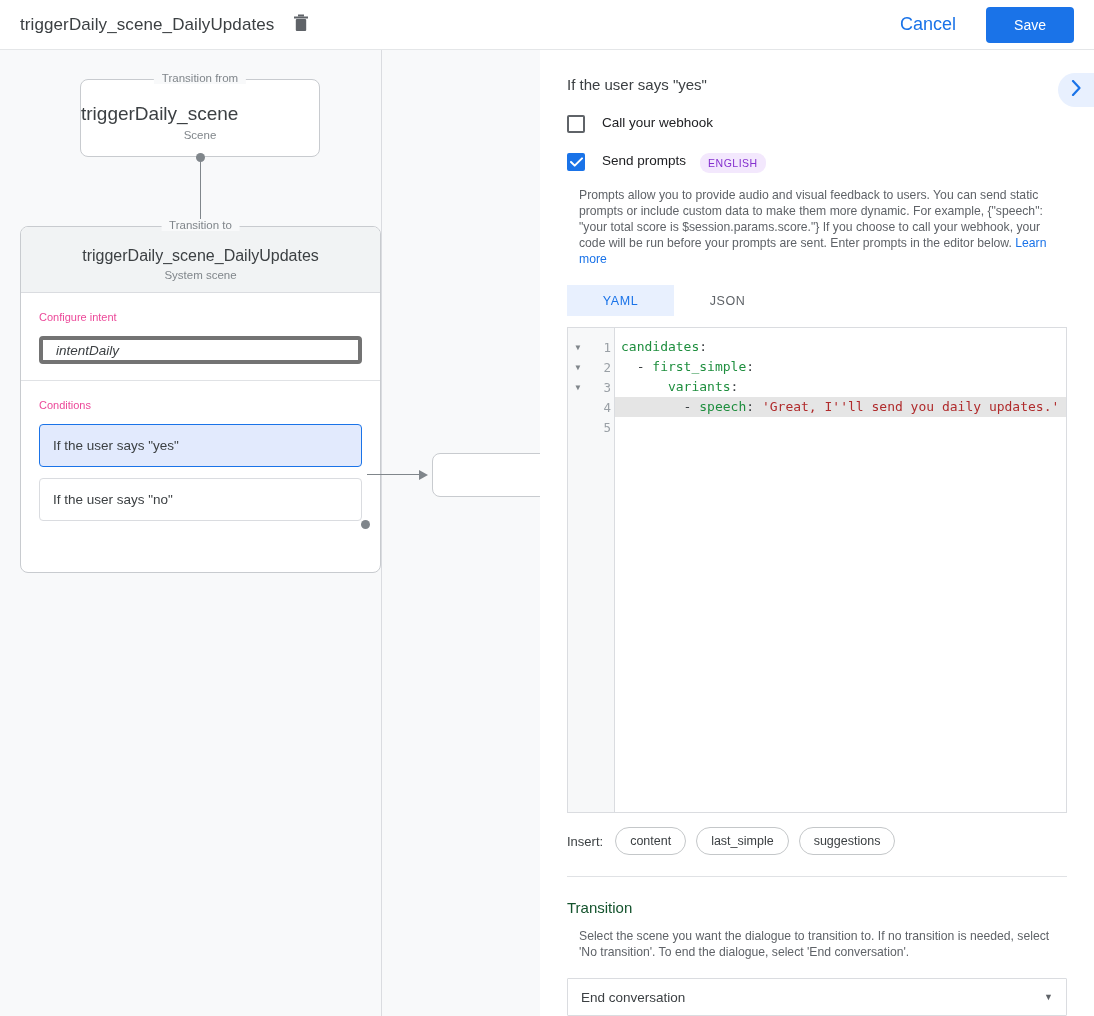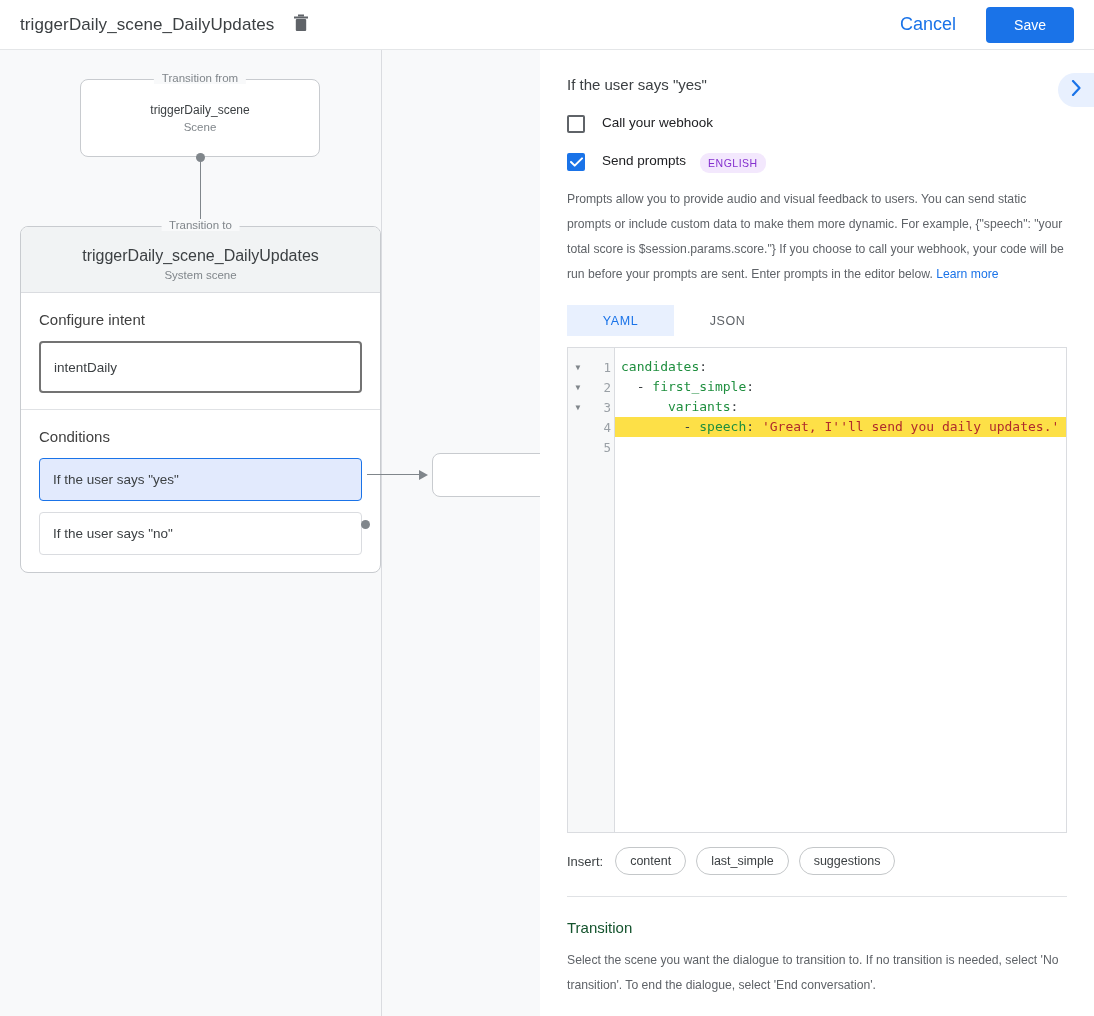--- a/index.html
+++ b/index.html
@@ -49,21 +49,21 @@
     position: absolute; border: 1px solid #c8cbcf; border-radius: 8px;
     background: #fff;
   }
   .fieldset > .legend {
     position: absolute; top: -8px; left: 50%; transform: translateX(-50%);
     background: #f8f9fa; padding: 0 8px; font-size: 11.5px; color: #80868b;
     white-space: nowrap;
   }
   #node-from { left: 80px; top: 29px; width: 240px; height: 78px; }
   #node-from .node-title {
-    text-align: center; font-size: 12px; color: #3c4043; margin-top: 23px;
+    text-align: left; font-size: 19px; color: #3c4043; margin-top: 23px;
   }
   #node-from .node-sub {
     text-align: center; font-size: 11.5px; color: #80868b; margin-top: 4px;
   }
   .conn-dot {
     position: absolute; width: 9px; height: 9px; border-radius: 50%;
     background: #80868b;
   }
   #dot-from { left: 196px; top: 103px; }
   .arrow-v {
@@ -83,26 +83,26 @@
     height: 66px; background: #f1f3f4; border-radius: 7px 7px 0 0;
     border-bottom: 1px solid #dadce0;
   }
   #node-to .node-title {
     text-align: center; font-size: 16px; color: #3c4043; padding-top: 20px;
   }
   #node-to .node-sub {
     text-align: center; font-size: 11.5px; color: #80868b; margin-top: 4px;
   }
   .sect { padding: 18px 18px 16px 18px; }
-  .sect-label { font-size: 15px; color: #404040; margin-bottom: 13px; }
+  .sect-label { font-size: 11px; color: #ec4899; margin-bottom: 13px; }
   .sect-divider { height: 1px; background: #e0e2e5; margin: 0; }
   .box-field {
-    border: 2px solid #737373; border-radius: 4px; background: #fff;
-    height: 52px; display: flex; align-items: center; padding: 0 13px;
-    font-size: 13.5px; color: #3c4043; cursor: pointer;
+    border: 4px solid #737373; border-radius: 4px; background: #fff;
+    height: 28px; display: flex; align-items: center; padding: 0 13px;
+    font-size: 13.5px; color: #3c4043; cursor: pointer; font-style: italic;
   }
   .cond-item {
     border: 1px solid #dadce0; border-radius: 4px; background: #fff;
     height: 43px; display: flex; align-items: center; padding: 0 13px;
     font-size: 13.5px; color: #3c4043; cursor: pointer; margin-bottom: 11px;
     position: relative;
   }
   .cond-item.selected {
     background: #e2eafd; border: 1px solid #1a73e8;
   }
@@ -146,22 +146,22 @@
     background: #1a73e8; border-color: #1a73e8;
     display: flex; align-items: center; justify-content: center;
   }
   .check-label { font-size: 13.5px; color: #202124; margin-left: 17px; font-weight: 500; }
   .badge {
     margin-left: 14px; background: #f3e8fd; color: #8430ce;
     font-size: 10.5px; letter-spacing: .5px; padding: 4px 8px; border-radius: 9px;
     font-weight: 500;
   }
   .desc {
-    font-size: 12.2px; line-height: 25px; color: #5f6368;
-    margin-top: -6px; margin-bottom: 18px;
+    font-size: 12.2px; line-height: 16px; color: #5f6368;
+    margin-top: -6px; margin-bottom: 18px; margin-left: 12px;
   }
   .desc a { color: #1a73e8; text-decoration: none; }
 
   .tabs { display: flex; margin-bottom: 11px; align-items: flex-end; }
   .tab {
     width: 107px; height: 31px; display: flex; align-items: center;
     justify-content: center; font-size: 12.5px; color: #5f6368;
     cursor: pointer; letter-spacing: .6px;
   }
   .tab.active { background: #e8f0fe; color: #1a73e8; font-weight: 500; }
@@ -180,40 +180,40 @@
     width: 20px; text-align: center; font-size: 8px; color: #80868b;
   }
   .gl-num { width: 23px; text-align: right; }
   .code {
     flex: 1; padding-top: 9px; overflow: hidden;
     font-family: "DejaVu Sans Mono", monospace; font-size: 13px;
   }
   .cl {
     height: 20px; line-height: 20px; white-space: pre; padding-left: 6px;
   }
-  .cl.hl { background: #fde047; }
+  .cl.hl { background: #e5e5e5; }
   .k { color: #1e8e3e; }
   .s { color: #b02b2c; }
   .p { color: #3c4043; }
 
   .insert-row { display: flex; align-items: center; margin-top: 14px; }
   .insert-label { font-size: 13px; color: #3c4043; margin-right: 12px; }
   .chip {
     border: 1px solid #c4c7c9; border-radius: 14px; height: 26px;
     padding: 13px 14px; display: flex; align-items: center;
     font-size: 12.5px; color: #3c4043; cursor: pointer; margin-right: 10px;
     background: #fff;
   }
 
   .section-divider {
     height: 1px; background: #e0e2e5; margin-top: 21px;
   }
   .trans-title { font-size: 15px; color: #14532d; margin-bottom: 12px; }
   .select {
-    border: 1px solid #dadce0; border-radius: 14px; height: 38px;
+    border: 1px solid #dadce0; border-radius: 1px; height: 38px;
     display: flex; align-items: center; padding: 0 13px;
     font-size: 13.5px; color: #3c4043; cursor: pointer; background: #fff;
   }
   .select .caret { margin-left: auto; color: #5f6368; font-size: 9px; }
 </style>
 </head>
 <body>
 
 <div id="app">
 

